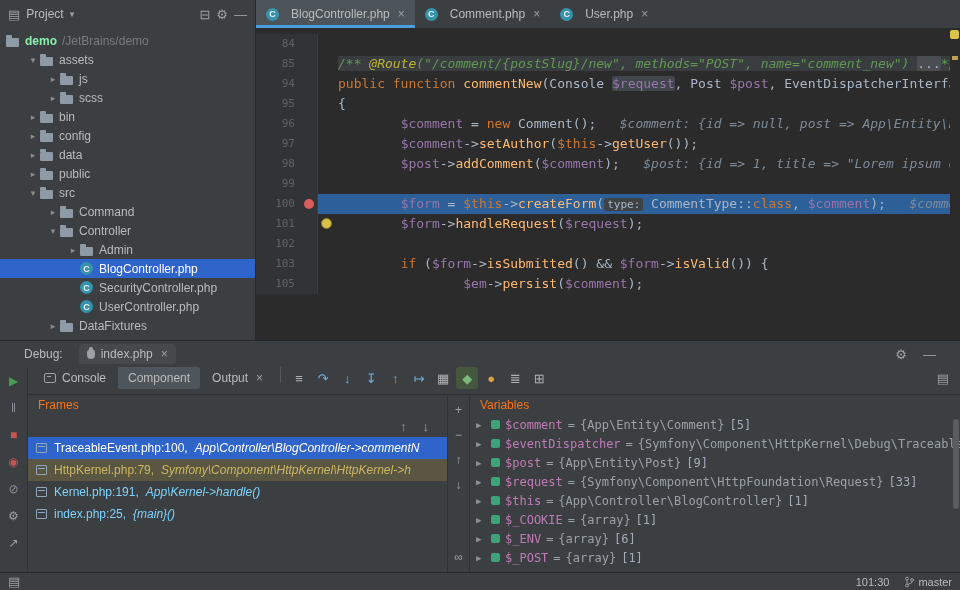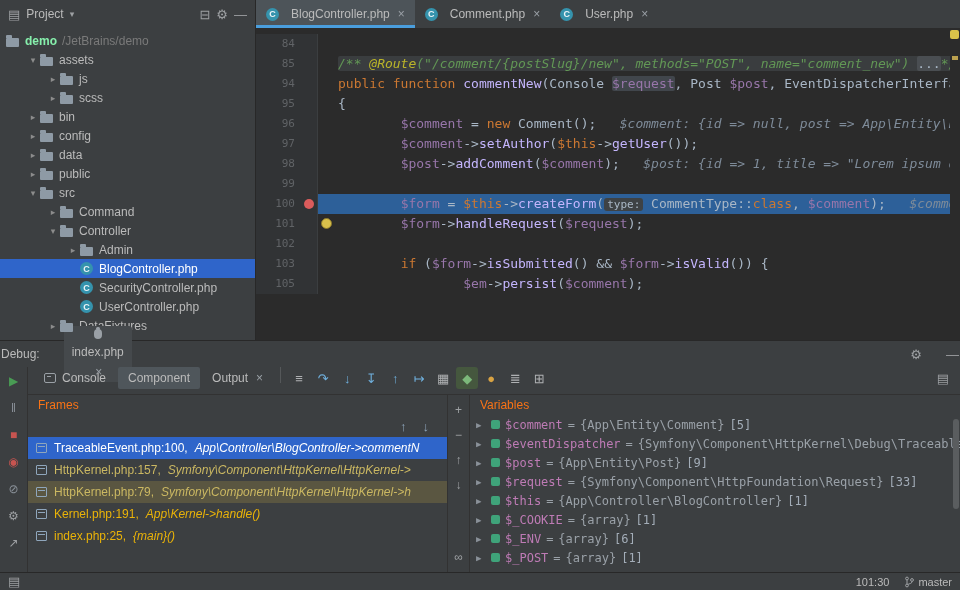--- a/index.html
+++ b/index.html
@@ -42,56 +42,56 @@
   .line-body { flex:1; min-width:0; display:flex; }
   .line-body.exec { background:#2D6099; }
   .line-body.bp { background:#522B2E; }
   .bulb-slot { width:20px; flex:none; position:relative; }
   .bulb { position:absolute; left:3px; top:4px; width:11px; height:11px; border-radius:50%; background:#D9C04B; border:1px solid #8C7A2B; }
   .code-text { flex:1; min-width:0; white-space:pre; overflow:hidden; }
   .tk-t { color:#A9B7C6; }
   .tk-kw { color:#CC7832; }
   .tk-var { color:#9876AA; }
   .tk-varhl { color:#9876AA; background:#41464C; border-radius:2px; }
-  .tk-fn { color:#c4b5fd; }
+  .tk-fn { color:#fdba74; }
   .tk-doc { color:#629755; font-style:italic; }
   .tk-ann { color:#BBB529; font-style:italic; }
   .tk-fold { background:#4A4E52; color:#A9B7C6; border-radius:2px; }
   .tk-dbg { color:#7E8B99; font-style:italic; }
   .tk-chip { background:#3E4245; color:#A9B7C6; border-radius:3px; padding:0 3px; font-size:11px; }
   .foldline { background:#3A3D3F; border-radius:2px; }
   .stripe { position:absolute; top:0; right:0; bottom:0; width:10px; background:#2B2B2B; }
   .mark-warn { position:absolute; top:2px; right:1px; width:9px; height:9px; background:#D9C34A; border-radius:2px; }
   .mark-small { position:absolute; top:28px; right:2px; width:6px; height:4px; background:#BBA14F; }
 
   
   .debug { height:232px; flex:none; background:#3C3F41; border-top:1px solid #282828; display:flex; flex-direction:column; }
-  .debug-header { height:26px; flex:none; display:flex; align-items:center; gap:24px; padding:0 1px; }
-  .debug-tab { display:flex; align-items:center; gap:6px; padding:3px 8px; background:#45494C; border-radius:3px; cursor:pointer;flex-direction:column; }
+  .debug-header { height:26px; flex:none; display:flex; align-items:center; gap:16px; padding:0 24px; }
+  .debug-tab { display:flex; align-items:center; gap:6px; padding:3px 8px; background:#45494C; border-radius:3px; cursor:pointer; }
   .bug-icon { width:8px; height:10px; background:#9AA0A6; border-radius:4px; position:relative; }
   .bug-icon::before { content:""; position:absolute; top:-2px; left:2px; width:4px; height:3px; background:#9AA0A6; border-radius:2px; }
   .debug-body { flex:1; min-height:0; display:flex; }
   .dbg-left { width:28px; flex:none; display:flex; flex-direction:column; align-items:center; padding-top:8px; gap:15px; border-right:1px solid #323232; }
   .tb-vicon { font-size:12px; line-height:12px; cursor:pointer; }
   .dbg-main { flex:1; min-width:0; display:flex; flex-direction:column; }
   .dbg-toolbar { height:28px; flex:none; display:flex; align-items:flex-start; gap:2px; padding:0 6px; border-bottom:1px solid #323232; }
   .dbg-tab { display:flex; align-items:center; gap:6px; padding:4px 10px; color:#BBBBBB; cursor:pointer; border-radius:2px; }
   .dbg-tab.selected { background:#4F565B; }
   .console-icon { width:12px; height:10px; border:1px solid #9AA0A6; border-radius:2px; position:relative; }
   .console-icon::before { content:""; position:absolute; left:2px; top:2px; width:4px; height:1px; background:#9AA0A6; }
   .tb-sep { width:1px; height:16px; background:#55585A; margin:0 5px; }
   .tb-icon { width:22px; height:22px; display:flex; align-items:center; justify-content:center; font-size:13px; border-radius:3px; cursor:pointer; }
   .tb-icon.selected { background:#45573E; }
   .tb-right { margin-left:auto; color:#9DA0A3; }
   .dbg-panels { flex:1; min-height:0; display:flex; }
   .frames-panel { width:420px; flex:none; display:flex; flex-direction:column; border-right:1px solid #323232; }
   .panel-title { height:20px; line-height:20px; padding-left:10px; color:#f97316; flex:none; }
   .frames-nav { height:22px; flex:none; display:flex; justify-content:flex-end; align-items:center; gap:16px; padding-right:18px; color:#8FA6BC; font-size:13px; }
   .frames-list { flex:1; overflow:hidden; }
-  .frame-row { height:22px; display:flex; align-items:center; gap:7px; padding:0 8px; white-space:nowrap; overflow:hidden; cursor:pointer; color:#eab308; }
+  .frame-row { height:22px; display:flex; align-items:center; gap:7px; padding:0 8px; white-space:nowrap; overflow:hidden; cursor:pointer; color:#7dd3fc; }
   .frame-row.selected { background:#2F65CA; color:#FFFFFF; }
   .frame-row.lib { color:#CBB862; }
   .frame-row.lib-hover { color:#CBB862; background:#5A5641; }
   .frame-detail { font-style:italic; }
   .frame-icon { width:11px; height:10px; border:1px solid #8FA6BC; border-radius:1px; position:relative; flex:none; }
   .frame-icon::before { content:""; position:absolute; left:1px; right:1px; top:2px; height:1px; background:#8FA6BC; }
   .watch-strip { width:22px; flex:none; display:flex; flex-direction:column; align-items:center; padding:8px 0 8px 0; gap:11px; border-right:1px solid #323232; color:#9DA0A3; }
   .watch-strip .bottom { margin-top:auto; }
   .vars-panel { flex:1; min-width:0; display:flex; flex-direction:column; position:relative; }
   .vars-list { flex:1; overflow:hidden; font-family:"DejaVu Sans Mono",monospace; font-size:12px; }
@@ -399,25 +399,20 @@
             <div class="frames-nav">
               <span>↑</span>
               <span>↓</span>
             </div>
             <div class="frames-list" id="framesList">
                 <div class="frame-row selected">
                   <span class="frame-icon"></span>
                   <span class="frame-file">TraceableEvent.php:100, </span>
                   <span class="frame-detail">App\Controller\BlogController-&gt;commentN</span>
                 </div>
-                <div class="frame-row lib">
-                  <span class="frame-icon"></span>
-                  <span class="frame-file">HttpKernel.php:157, </span>
-                  <span class="frame-detail">Symfony\Component\HttpKernel\HttpKernel-&gt;</span>
-                </div>
                 <div class="frame-row lib-hover">
                   <span class="frame-icon"></span>
                   <span class="frame-file">HttpKernel.php:79, </span>
                   <span class="frame-detail">Symfony\Component\HttpKernel\HttpKernel-&gt;h</span>
                 </div>
                 <div class="frame-row">
                   <span class="frame-icon"></span>
                   <span class="frame-file">Kernel.php:191, </span>
                   <span class="frame-detail">App\Kernel-&gt;handle()</span>
                 </div>

